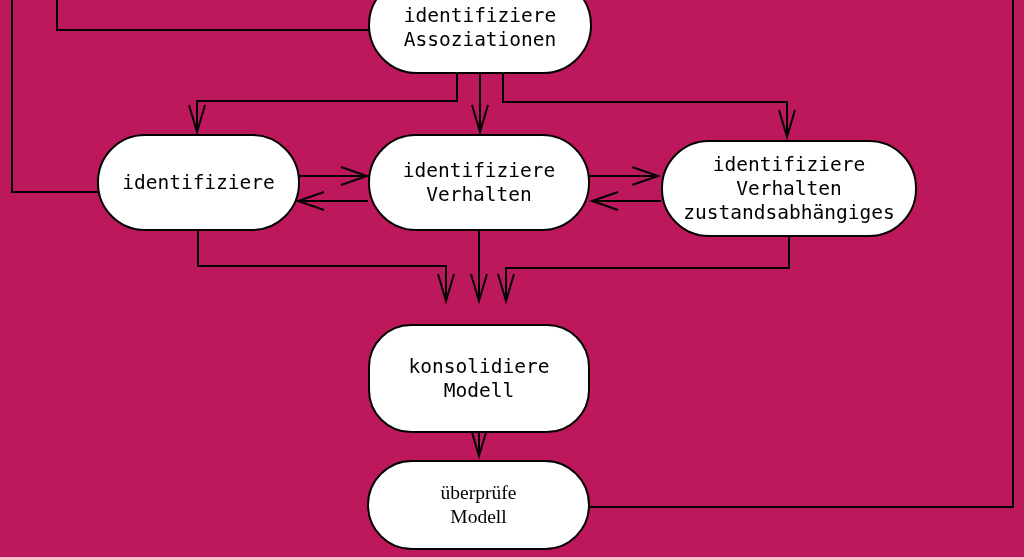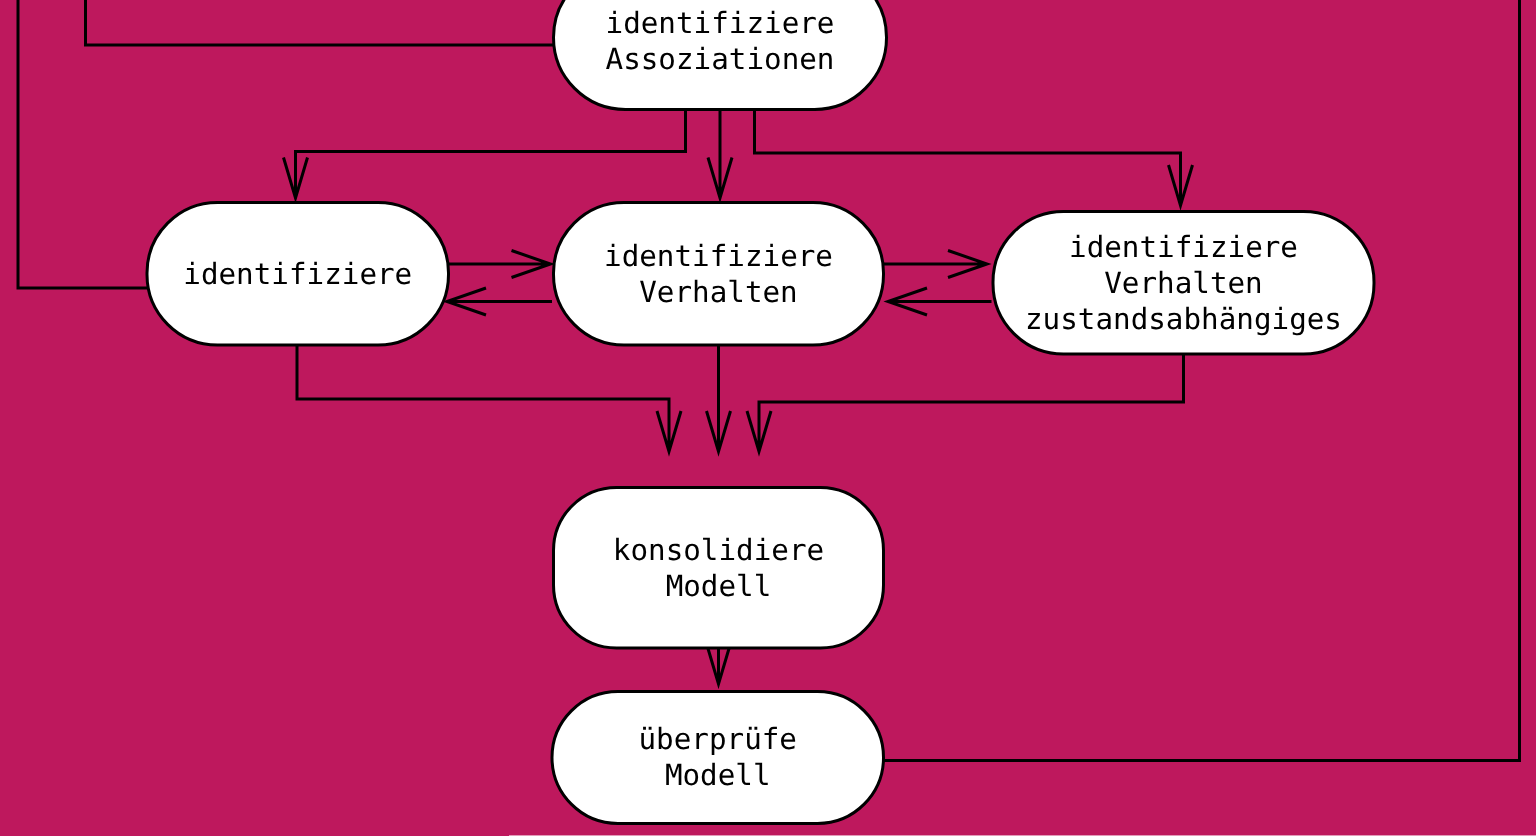--- a/index.html
+++ b/index.html
@@ -35,21 +35,21 @@
     color: #000000;
     white-space: nowrap;
   }
   .node .nline { display: block; }
 
   .node-interaktionen { left: 368px; top: -24px; width: 224px; height: 98px; border-radius: 49px; padding-top: 6px; }
   .node-assoziationen { left: 97px;  top: 134px; width: 203px; height: 97px; border-radius: 48px; }
   .node-attribute     { left: 368px; top: 134px; width: 222px; height: 97px; border-radius: 48px; }
   .node-verhalten     { left: 661px; top: 140px; width: 256px; height: 97px; border-radius: 48px; }
   .node-konsolidiere  { left: 368px; top: 305px; width: 222px; height: 109px; border-radius: 43px; margin-top: 19px; }
-  .node-ueberpruefe   { left: 367px; top: 460px; width: 223px; height: 90px; border-radius: 45px; }
+  .node-ueberpruefe   { left: 367px; top: 460px; width: 223px; height: 90px; border-radius: 45px; font-family: Liberation Serif, serif; }
 </style>
 </head>
 <body>
 
 <div class="canvas">
 
   <svg class="connector-layer" width="1024" height="557" viewBox="0 0 1024 557">
     <g stroke="#000000" stroke-width="2" fill="none">
 
       <path d="M12 0 V192 H98"></path>

